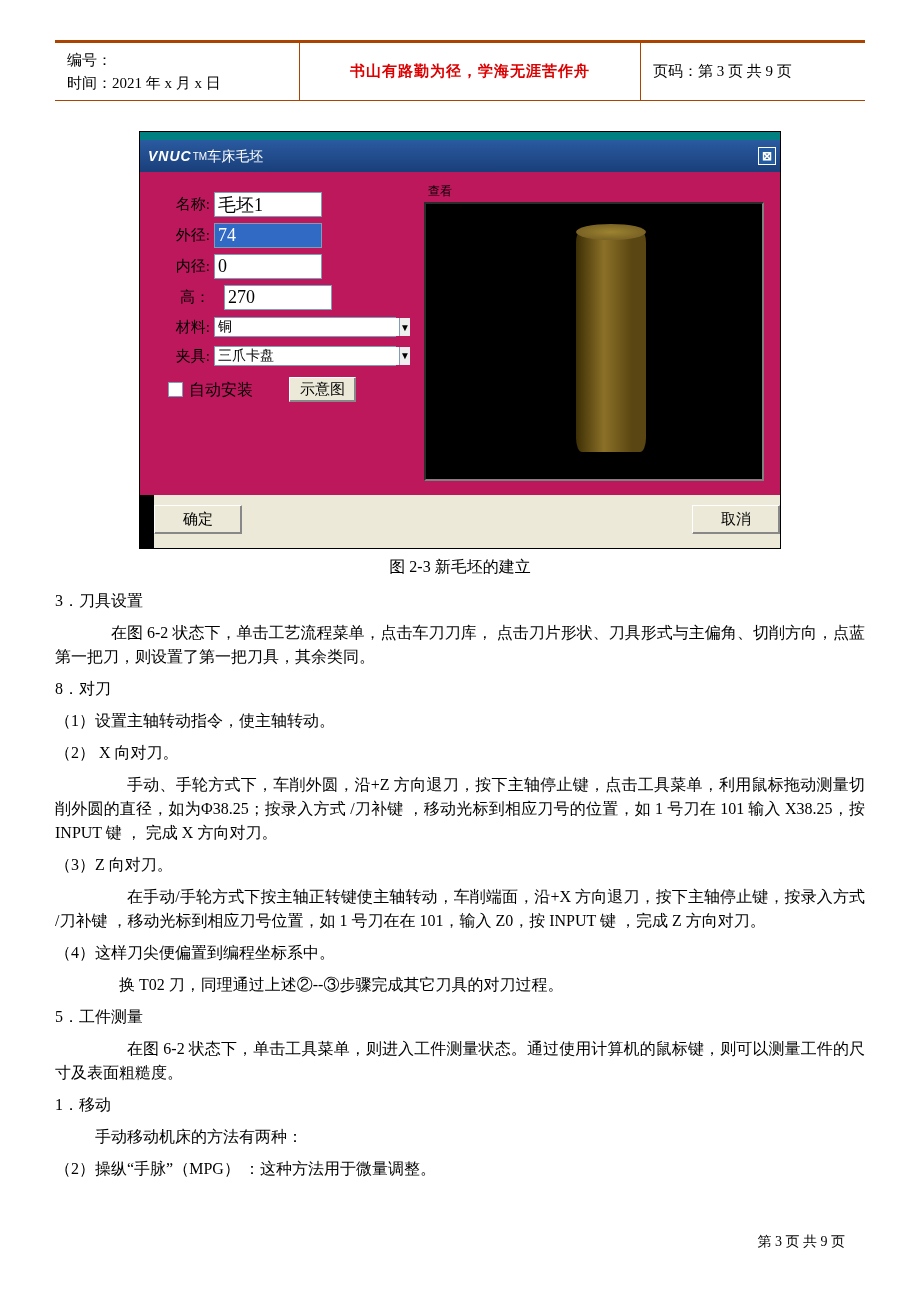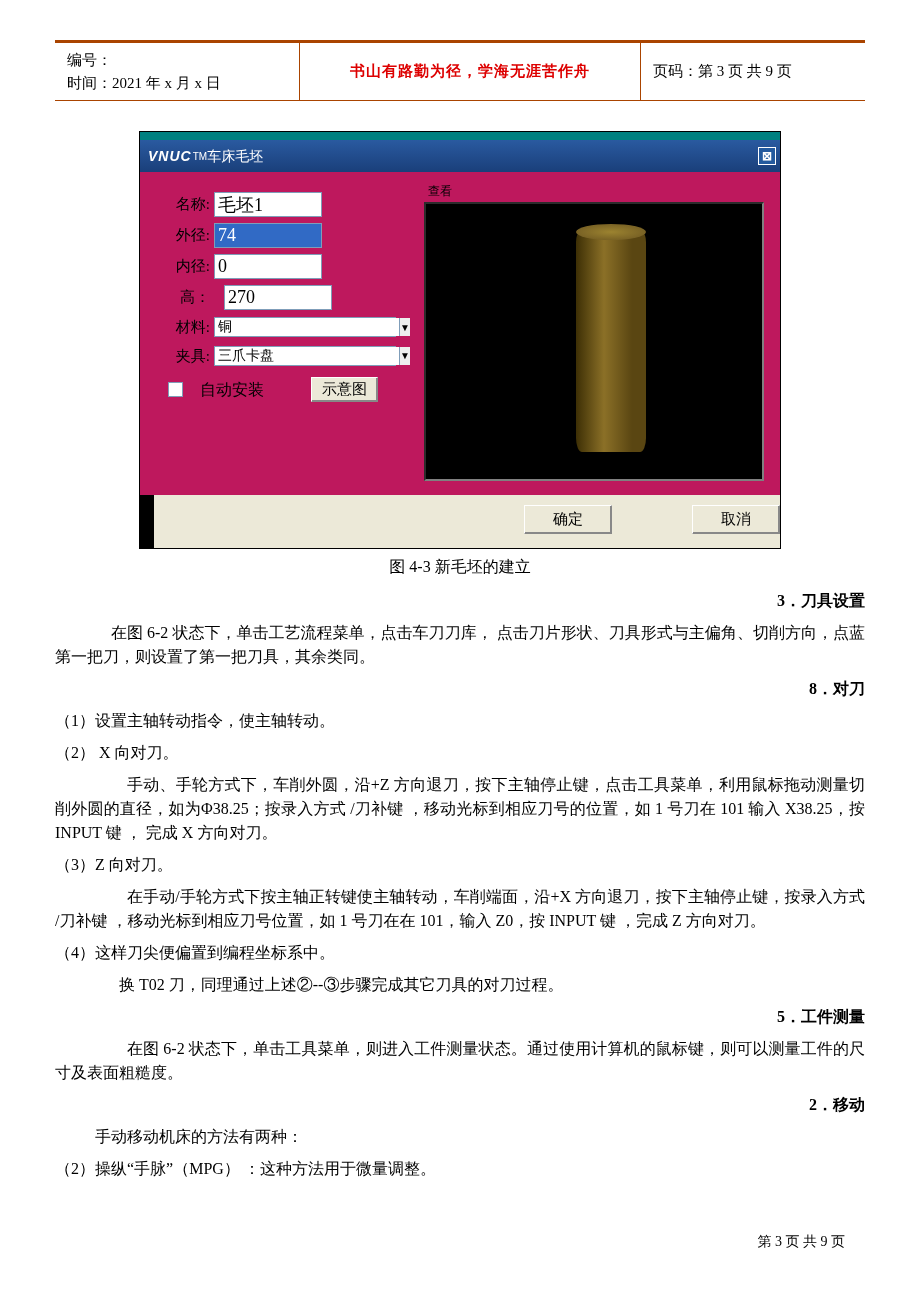--- a/index.html
+++ b/index.html
@@ -96,21 +96,21 @@
     display: flex; align-items: stretch;
     border: 1px solid #7f9db9; background: #fff;
     width: 180px;
   }
   .combo input { border: 0; flex:1; font-family:"SimSun"; font-size:14px; padding:1px 3px; }
   .combo .arr {
     width: 18px; background: #eee; border-left: 1px solid #7f9db9;
     display: flex; align-items:center; justify-content:center;
     font-size: 10px;
   }
-  .chk-row { display: flex; align-items: center; gap: 17px; margin: 10px 0 4px 6px; }
+  .chk-row { display: flex; align-items: center; gap: 6px; margin: 10px 0 4px 6px; }
   .chk { width: 13px; height: 13px; border: 1px solid #7f9db9; background: #fff; }
   .btn {
     font-family: "SimSun"; font-size: 15px;
     background: #ece9d8;
     border: 1px solid #888;
     border-top-color: #fff; border-left-color: #fff;
     box-shadow: inset -1px -1px #888;
     padding: 2px 14px;
   }
   .btn-sm { padding: 2px 10px; margin-left: 30px; }
@@ -130,30 +130,30 @@
     background: linear-gradient(to right, #3d2f05, #8b7027 40%, #5a4612 80%);
     border-radius: 4px 4px 6px 6px / 10px 10px 14px 14px;
   }
   .cyl::before {
     content:""; position:absolute; top:-8px; left:0; right:0; height:16px;
     background: radial-gradient(ellipse at 50% 50%, #9c8330, #6a5420);
     border-radius: 50%;
   }
   .btn-row {
     background: #ece9d8;
-    display: flex; justify-content: flex-end; gap: 80px;
+    display: flex; justify-content: space-between; gap: 110px;
     padding: 10px 0 14px;
     margin-left: 14px;
   }
   .btn-lg { padding: 4px 28px; }
 
   .caption { text-align: center; margin: 4px 0 10px; }
   .body-p { margin: 8px 0; text-align: justify; }
   .indent1 { text-indent: 3.5em; }
-  .heading { font-weight: bold; margin: 6px 0 2px; text-align: right; }
+  .heading { font-weight: normal; margin: 6px 0 2px; }
 
   .footer { text-align: right; font-size: 14px; margin-top: 50px; padding-right: 20px; }
 </style>
 </head>
 <body>
 
 <div class="page">
   <table class="header-table">
     <tbody>
         <tr>
@@ -222,36 +222,36 @@
             <div class="cyl"></div>
           </div>
         </div>
       </div>
       <div class="btn-row">
         <button class="btn btn-lg">确定</button>
         <button class="btn btn-lg">取消</button>
       </div>
     </div>
 
-    <div class="caption">图 4-3    新毛坯的建立</div>
+    <div class="caption">图 2-3    新毛坯的建立</div>
 
     <div class="heading">3．刀具设置</div>
     <div class="body-p indent1">在图 6-2 状态下，单击工艺流程菜单，点击车刀刀库，  点击刀片形状、刀具形式与主偏角、切削方向，点蓝第一把刀，则设置了第一把刀具，其余类同。</div>
 
     <div class="heading">8．对刀</div>
     <div class="body-p">（1）设置主轴转动指令，使主轴转动。</div>
     <div class="body-p">（2）  X 向对刀。</div>
     <div class="body-p" style="text-indent:4.5em;">手动、手轮方式下，车削外圆，沿+Z 方向退刀，按下主轴停止键，点击工具菜单，利用鼠标拖动测量切削外圆的直径，如为Φ38.25；按录入方式        /刀补键        ，移动光标到相应刀号的位置，如 1 号刀在 101 输入 X38.25，按 INPUT 键        ，  完成 X 方向对刀。</div>
     <div class="body-p">（3）Z 向对刀。</div>
     <div class="body-p" style="text-indent:4.5em;">在手动/手轮方式下按主轴正转键使主轴转动，车削端面，沿+X 方向退刀，按下主轴停止键，按录入方式            /刀补键        ，移动光标到相应刀号位置，如 1 号刀在在 101，输入 Z0，按 INPUT 键        ，完成 Z 方向对刀。</div>
     <div class="body-p">（4）这样刀尖便偏置到编程坐标系中。</div>
     <div class="body-p" style="text-indent:4em;">换 T02 刀，同理通过上述②--③步骤完成其它刀具的对刀过程。</div>
 
     <div class="heading">5．工件测量</div>
     <div class="body-p" style="text-indent:4.5em;">在图 6-2 状态下，单击工具菜单，则进入工件测量状态。通过使用计算机的鼠标键，则可以测量工件的尺寸及表面粗糙度。</div>
 
-    <div class="heading">2．移动</div>
+    <div class="heading">1．移动</div>
     <div class="body-p" style="text-indent:2.5em;">手动移动机床的方法有两种：</div>
     <div class="body-p">（2）操纵“手脉”（MPG）    ：这种方法用于微量调整。</div>
 
     <div class="footer">第  3  页  共  9  页</div>
   </div>
 </div>
 
 </body></html>

